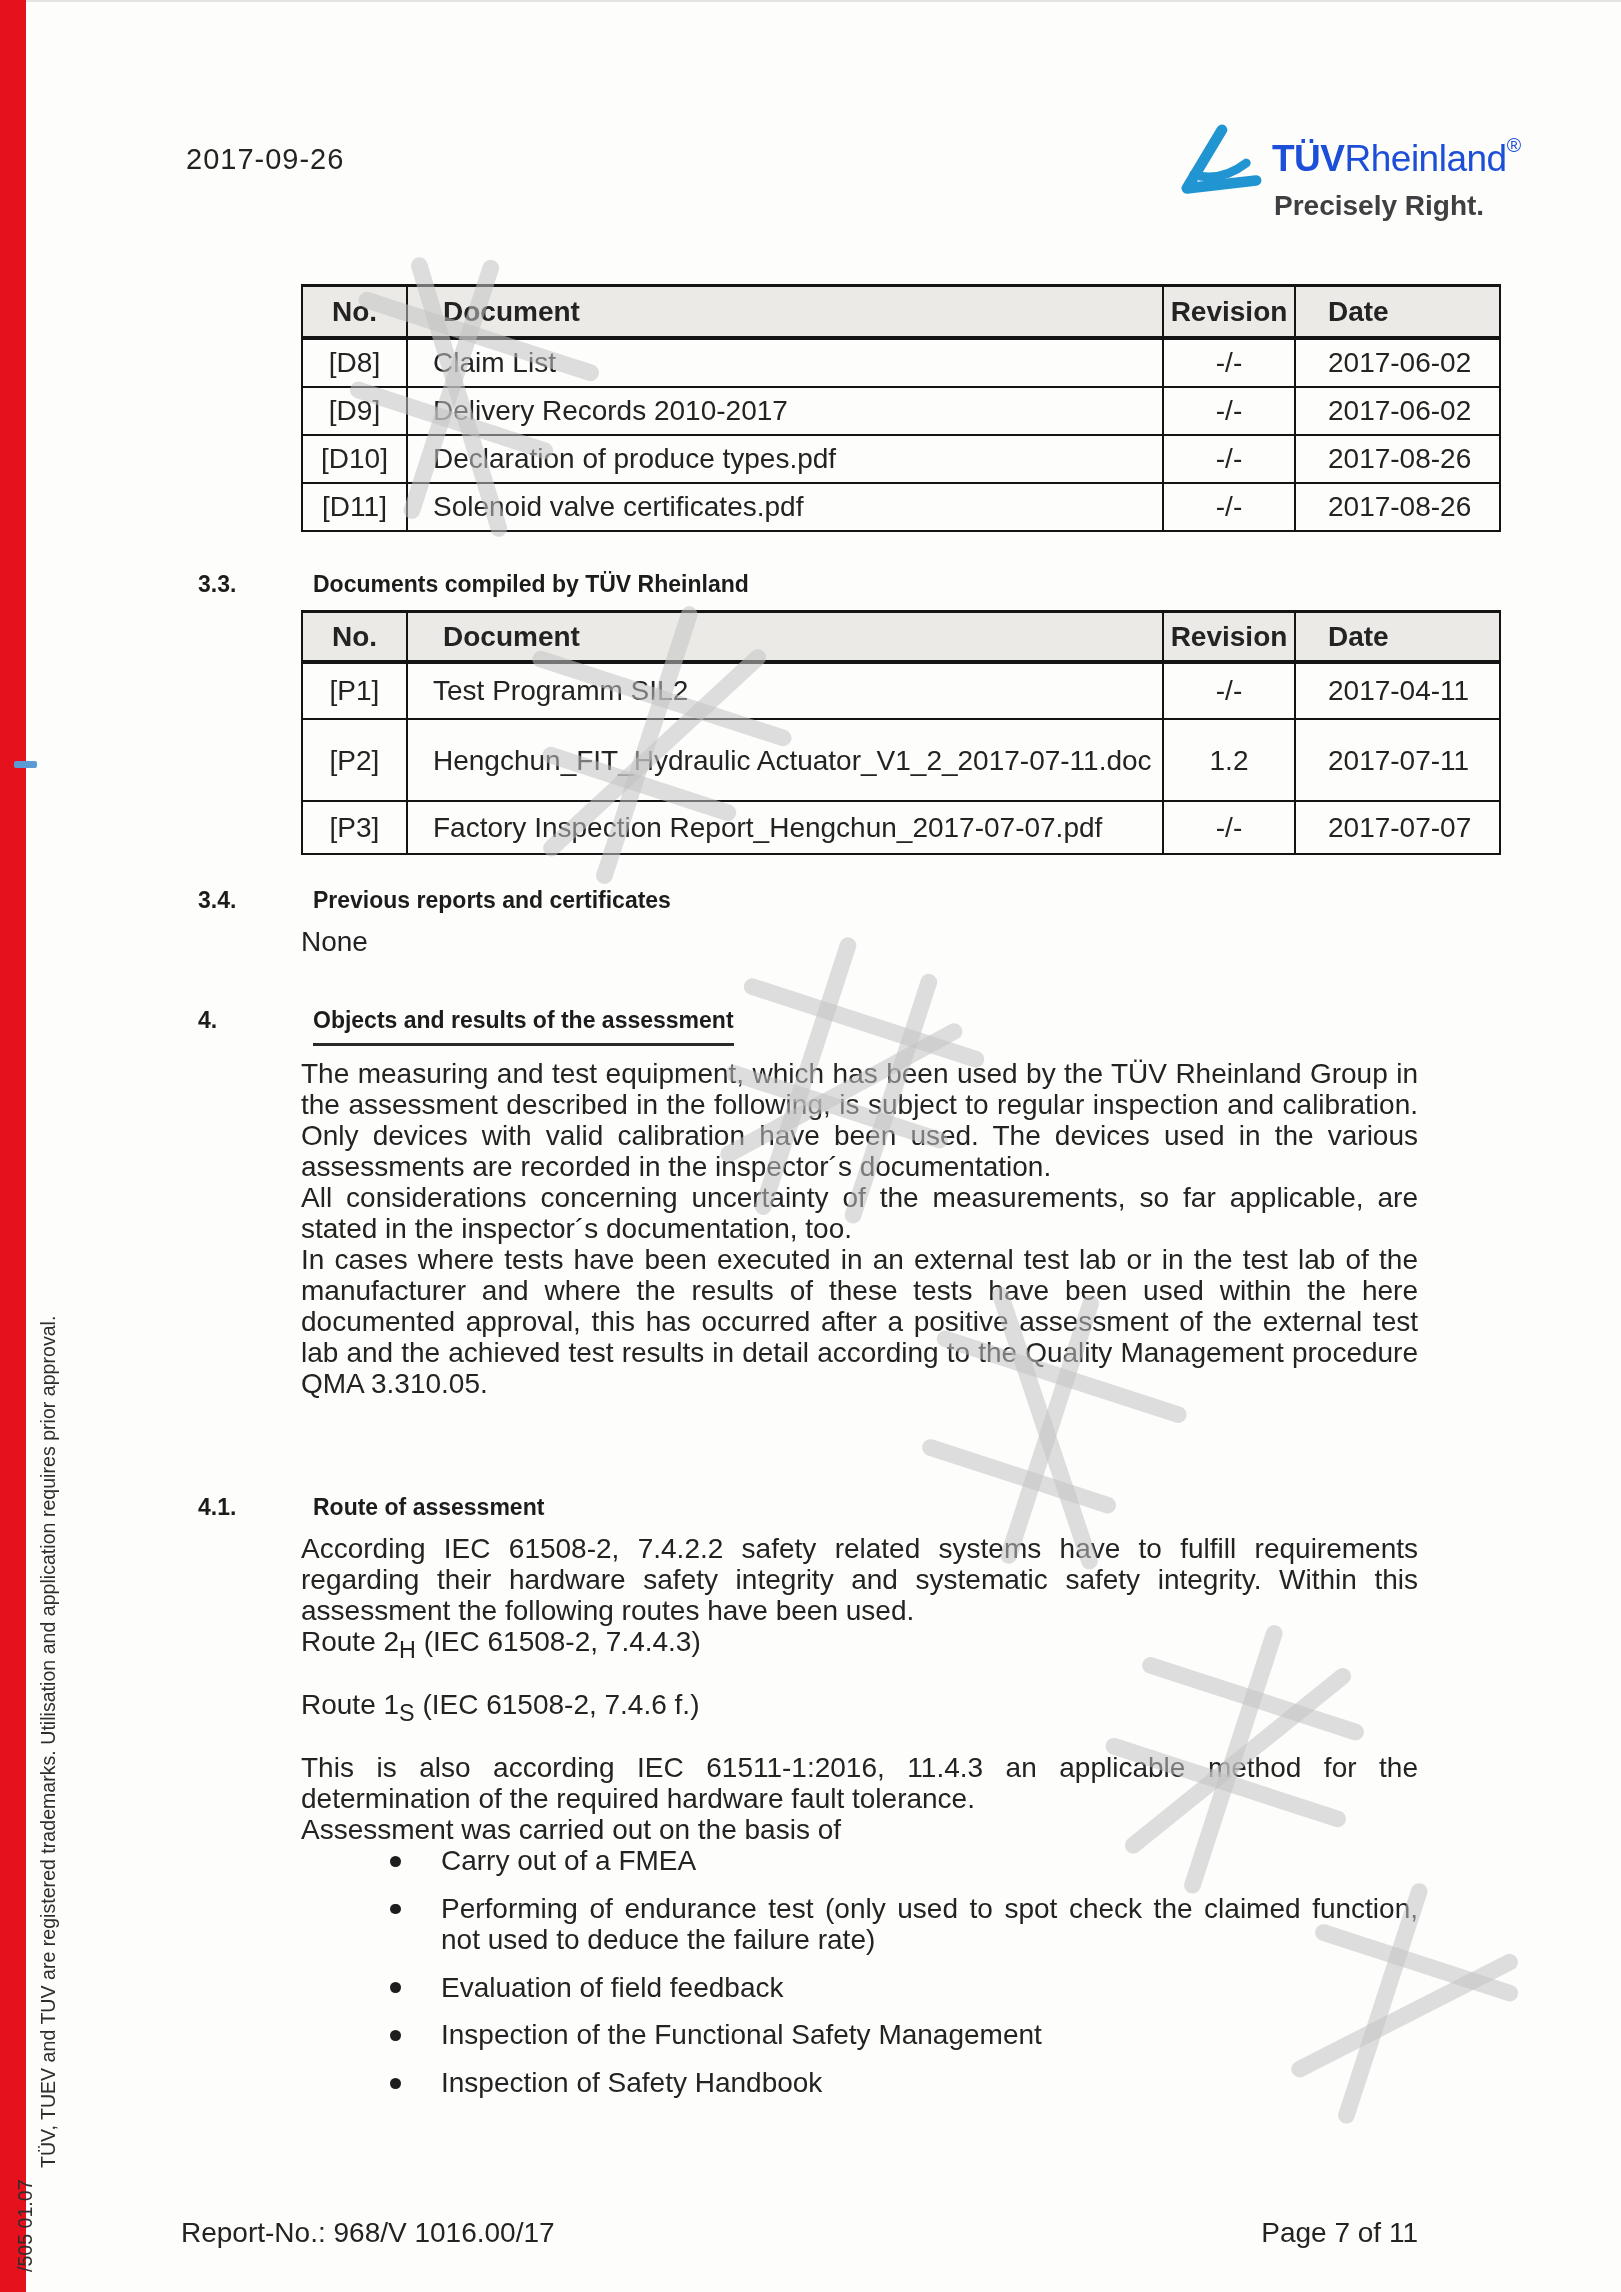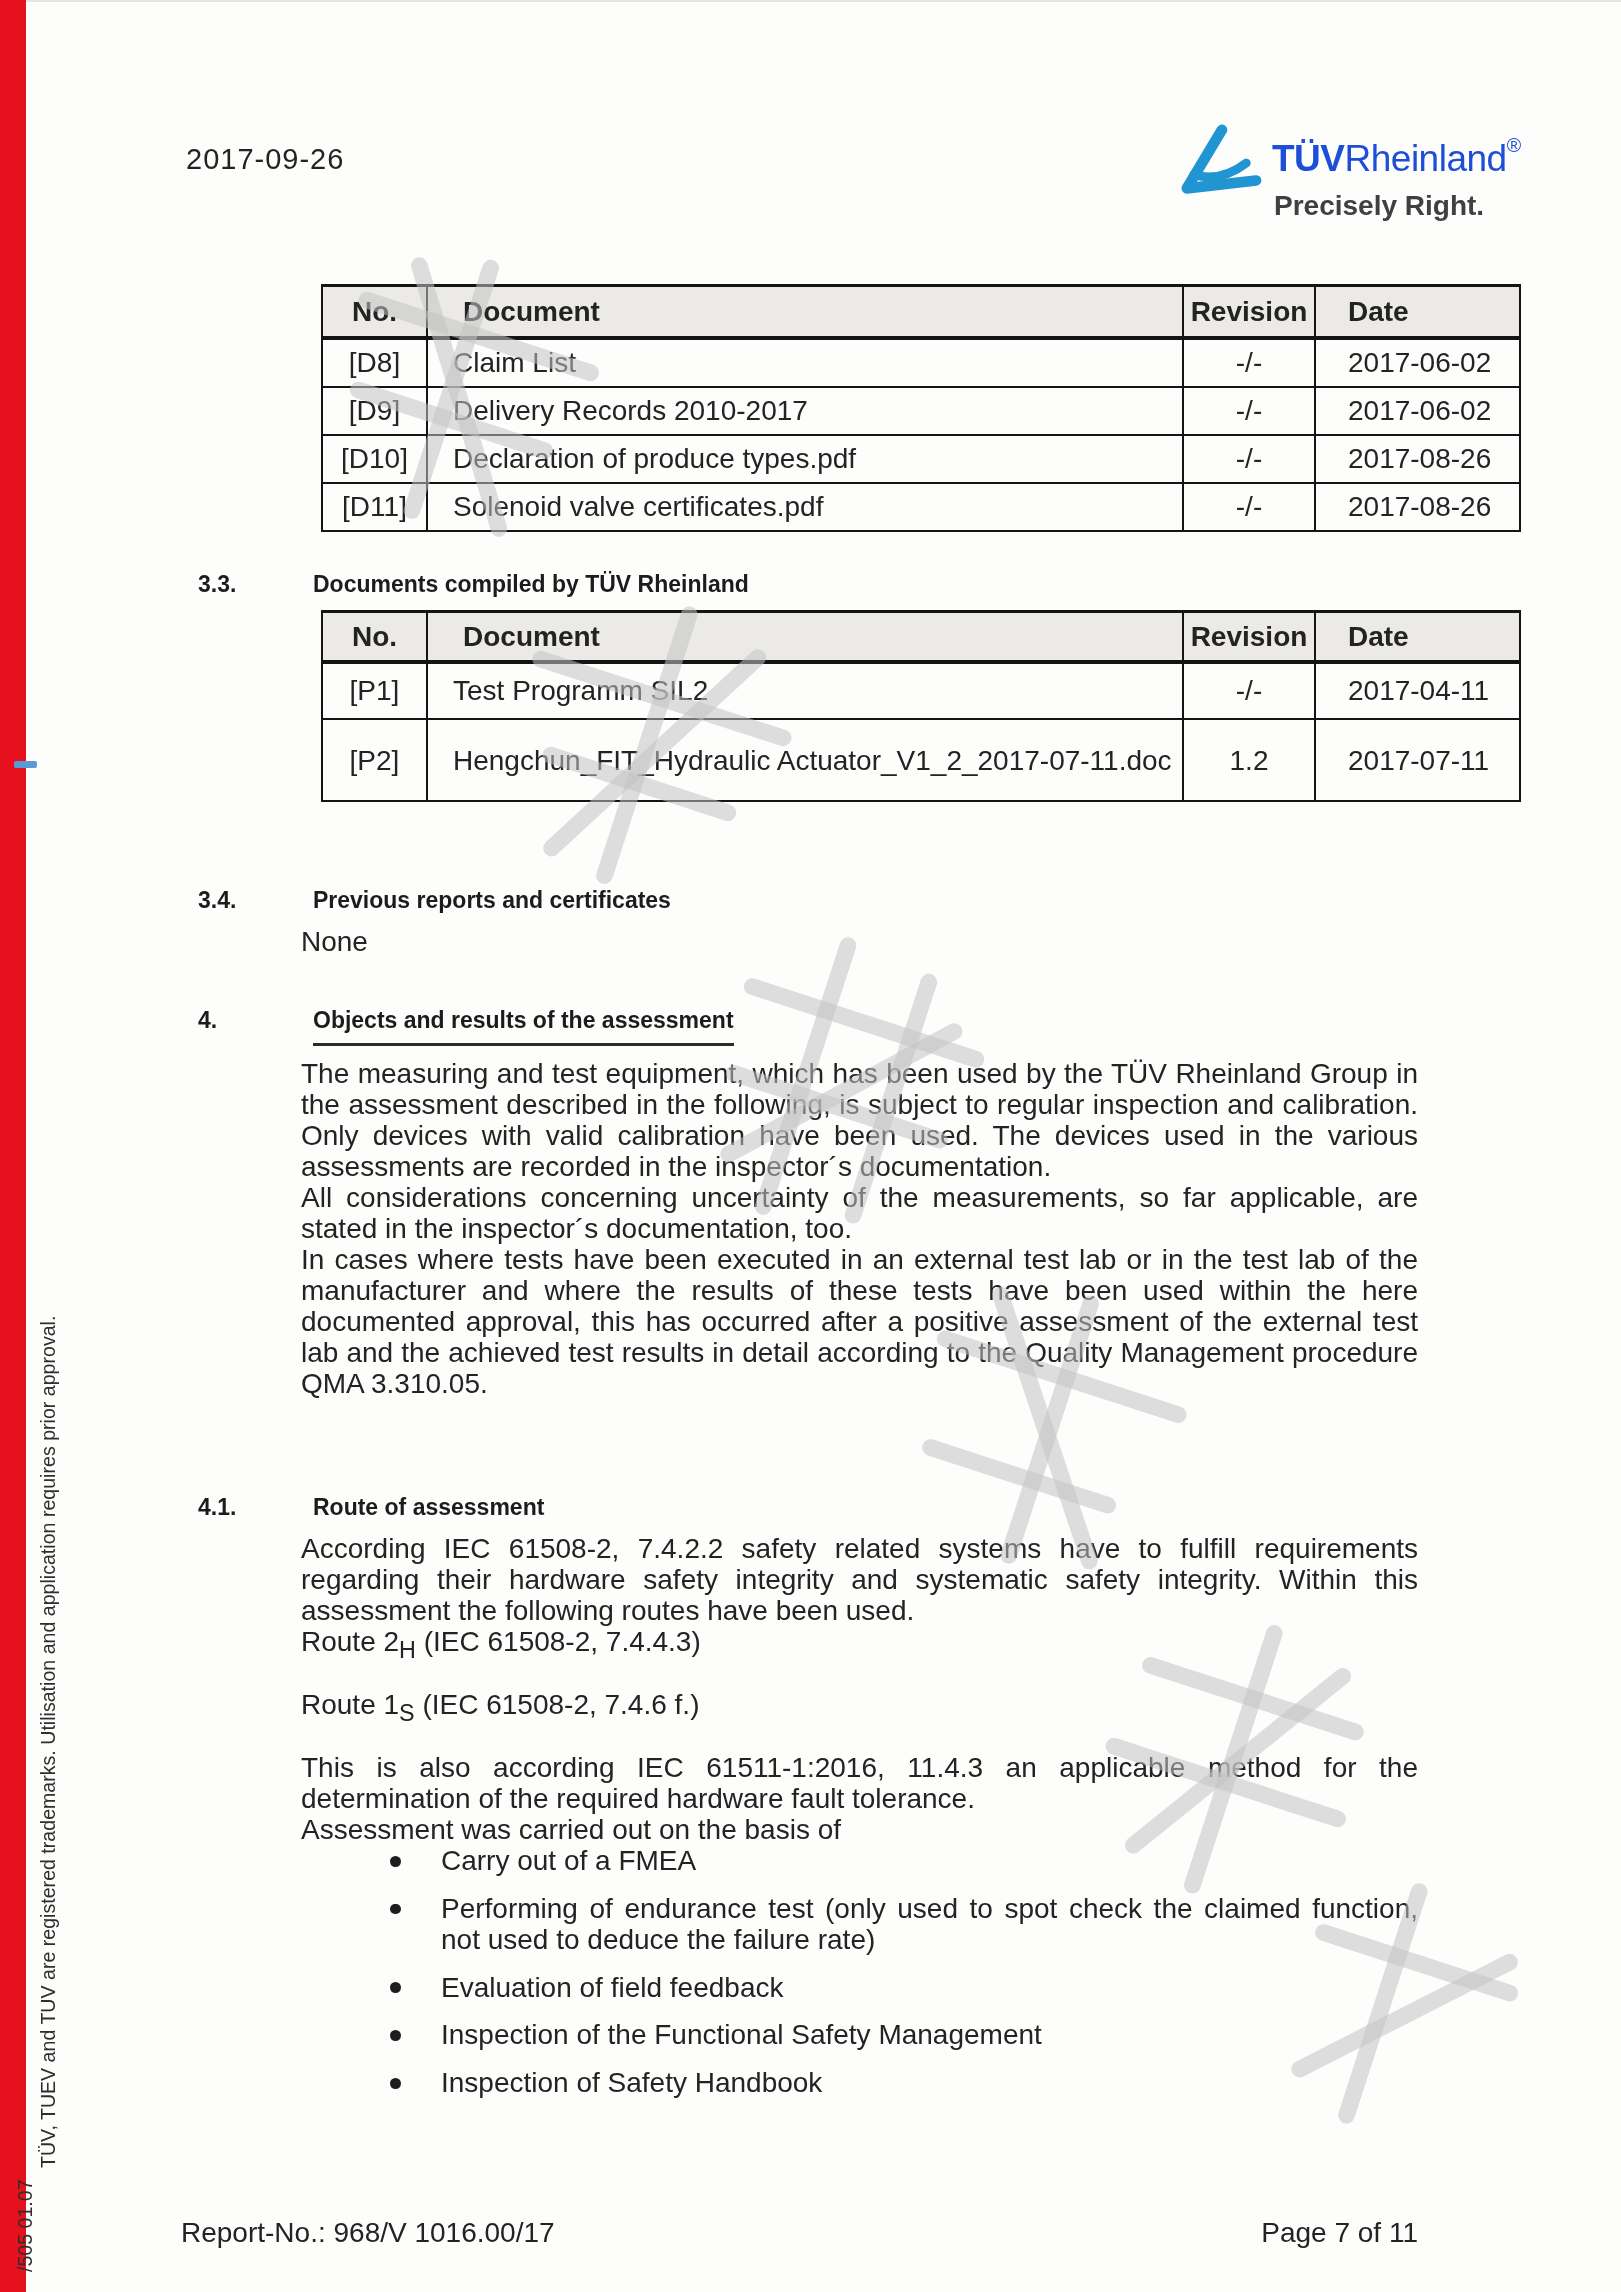--- a/index.html
+++ b/index.html
@@ -20,21 +20,21 @@
   .brand .b1{font-weight:bold;}
   .brand sup{font-size:19.6px;vertical-align:top;line-height:1;position:relative;top:-2px;}
   .tagline{position:absolute;left:96px;top:74px;color:#404042;font-size:28px;font-weight:bold;white-space:nowrap;}
   
   .col{position:absolute;left:301px;width:1117px;}
   .secnum{position:absolute;left:-115px;top:0;font-weight:bold;}
   h2{margin:12px;font-size:23px;font-weight:bold;color:#1c1c1c;}
   .underlined{display:inline-block;border-bottom:3.9px solid #2a2a2a;padding-bottom:9px;}
   p.body{margin:0;text-align:justify;line-height:31px;}
   
-  table{border-collapse:collapse;table-layout:fixed;width:1117px;background:transparent;margin-left:20px;}
+  table{border-collapse:collapse;table-layout:fixed;width:1117px;background:transparent;}
   td,th{border:2px solid #141414;font-size:28px;font-weight:normal;overflow:hidden;}
   th{background:#eceae7;font-weight:bold;text-align:left;border-bottom:4.9px solid #141414;border-top:3.9px solid #141414;}
   .c-no{width:101px;text-align:center;}
   .c-doc{width:718px;padding-left:25px;}
   th.c-doc{padding-left:35px;}
   .c-rev{width:128px;text-align:center;}
   .c-date{width:170px;padding-left:32px;}
   .t1 td{height:44px;}
   .t1 th{height:47px;}
   .t2 th{height:45px;}
@@ -132,20 +132,26 @@
       <td class="c-doc">Test Programm SIL2</td>
       <td class="c-rev">-/-</td>
       <td class="c-date">2017-04-11</td>
     </tr>
     <tr class="r-p2">
       <td class="c-no">[P2]</td>
       <td class="c-doc">Hengchun_FIT_Hydraulic Actuator_V1_2_2017-07-11.doc</td>
       <td class="c-rev">1.2</td>
       <td class="c-date">2017-07-11</td>
     </tr>
+    <tr class="r-p3">
+      <td class="c-no">[P3]</td>
+      <td class="c-doc">Factory Inspection Report_Hengchun_2017-07-07.pdf</td>
+      <td class="c-rev">-/-</td>
+      <td class="c-date">2017-07-07</td>
+    </tr>
   </tbody>
     </table>
 </div>
 
 <div class="col" style="top:875px">
   <h2 style="position:relative">
     <span class="secnum">3.4.</span>
     <span>Previous reports and certificates</span>
   </h2>
   <p class="body mt22">None</p>

